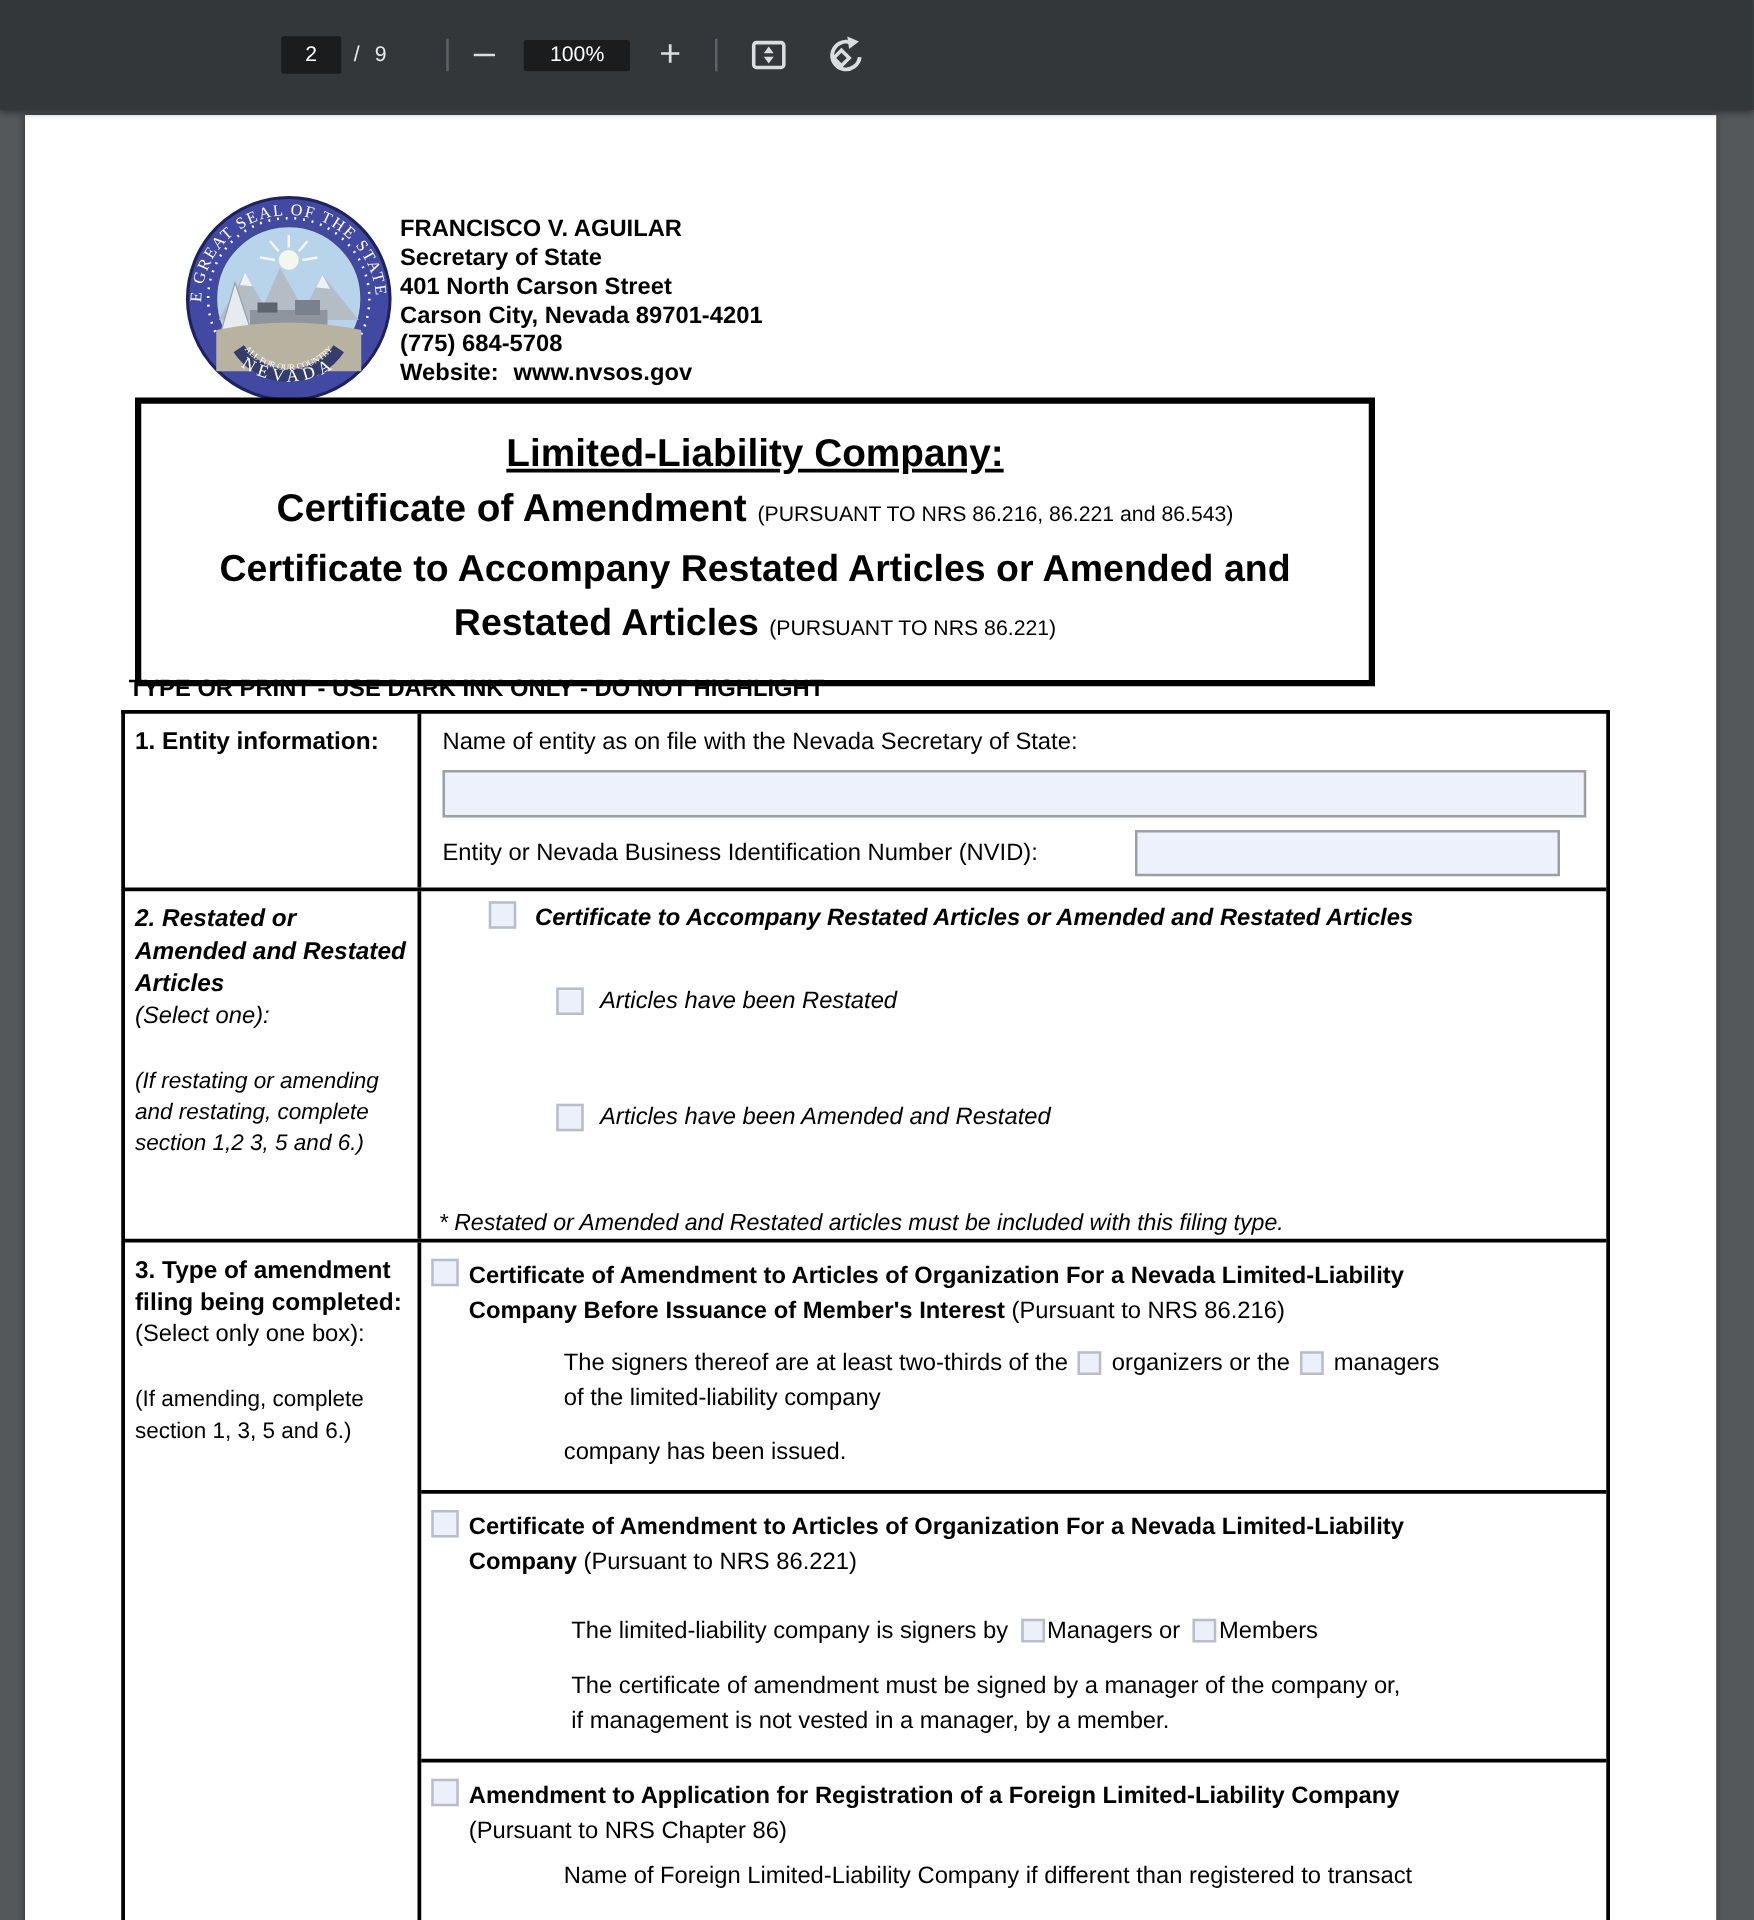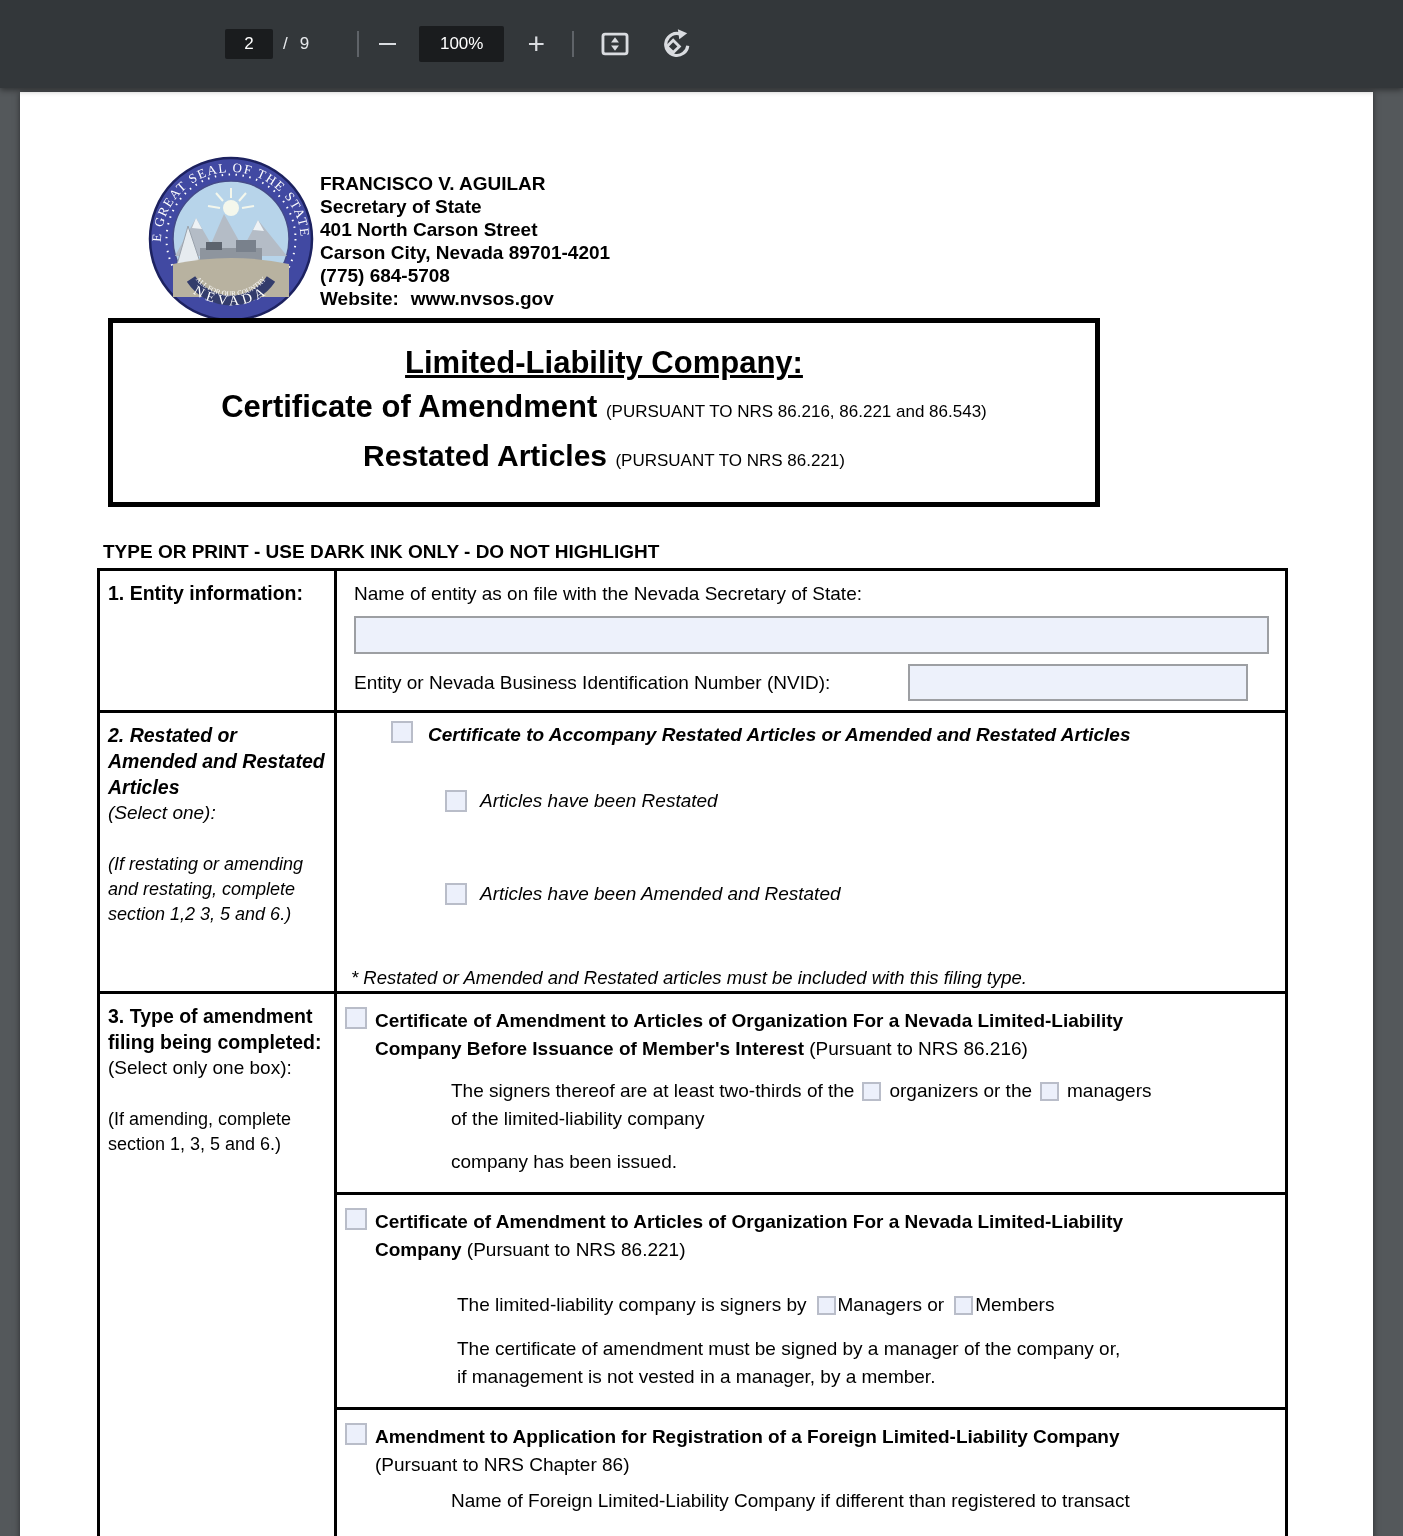--- a/index.html
+++ b/index.html
@@ -11,21 +11,21 @@
              padding-left:225px; box-shadow:0 2px 6px rgba(0,0,0,.45); z-index:5; }
   .pagebox { width:48px; height:30px; background:#1a1c1e; color:#fff; font-size:17px;
              display:flex; align-items:center; justify-content:center; border-radius:2px; }
   .slash { color:#e8eaed; font-size:17px; margin-left:10px; }
   .ptotal { color:#e8eaed; font-size:17px; margin-left:12px; }
   .tb-sep { width:2px; height:26px; background:#5f6368; margin-left:48px; }
   .tb-btn { background:none; border:none; color:#dadce0; cursor:pointer; display:flex;
             align-items:center; justify-content:center; }
   .minus-btn { margin-left:10px; width:36px; height:36px; }
   .minus-glyph { display:block; width:17px; height:2.5px; background:#dadce0; }
-  .zoombox { width:85px; height:36px; background:#1a1c1e; color:#fff; font-size:17px;
+  .zoombox { width:85px; height:25px; background:#1a1c1e; color:#fff; font-size:17px;
              display:flex; align-items:center; justify-content:center; border-radius:2px; margin-left:14px; }
   .plus-btn { margin-left:12px; width:40px; height:40px; font-size:30px; font-weight:400; color:#dadce0; }
   .tb-sep2 { margin-left:16px; }
   .icon-btn { margin-left:20px; width:42px; height:42px; }
 
   
   .viewer { position:relative; height:1448px; background:#54585b; overflow:hidden; }
   .page { position:absolute; left:20px; top:4px; width:1353px; height:1520px; background:#ffffff;
           box-shadow:0 1px 6px rgba(0,0,0,.5); color:#000; }
 
@@ -180,20 +180,21 @@
         <span>www.nvsos.gov</span>
       </div>
     </div>
 
     <div class="titlebox">
       <div class="t1">Limited-Liability Company:</div>
       <div class="t2">
         <span>Certificate of Amendment</span>
         <span class="tb-note">(PURSUANT TO NRS 86.216, 86.221 and 86.543)</span>
       </div>
+      <div class="t3 nowrap">Certificate to Accompany Restated Articles or Amended and</div>
       <div class="t3">
         <span>Restated Articles</span>
         <span class="tb-note">(PURSUANT TO NRS 86.221)</span>
       </div>
     </div>
 
     <div class="instruction">TYPE OR PRINT - USE DARK INK ONLY - DO NOT HIGHLIGHT</div>
 
     <div class="form-table">
 

